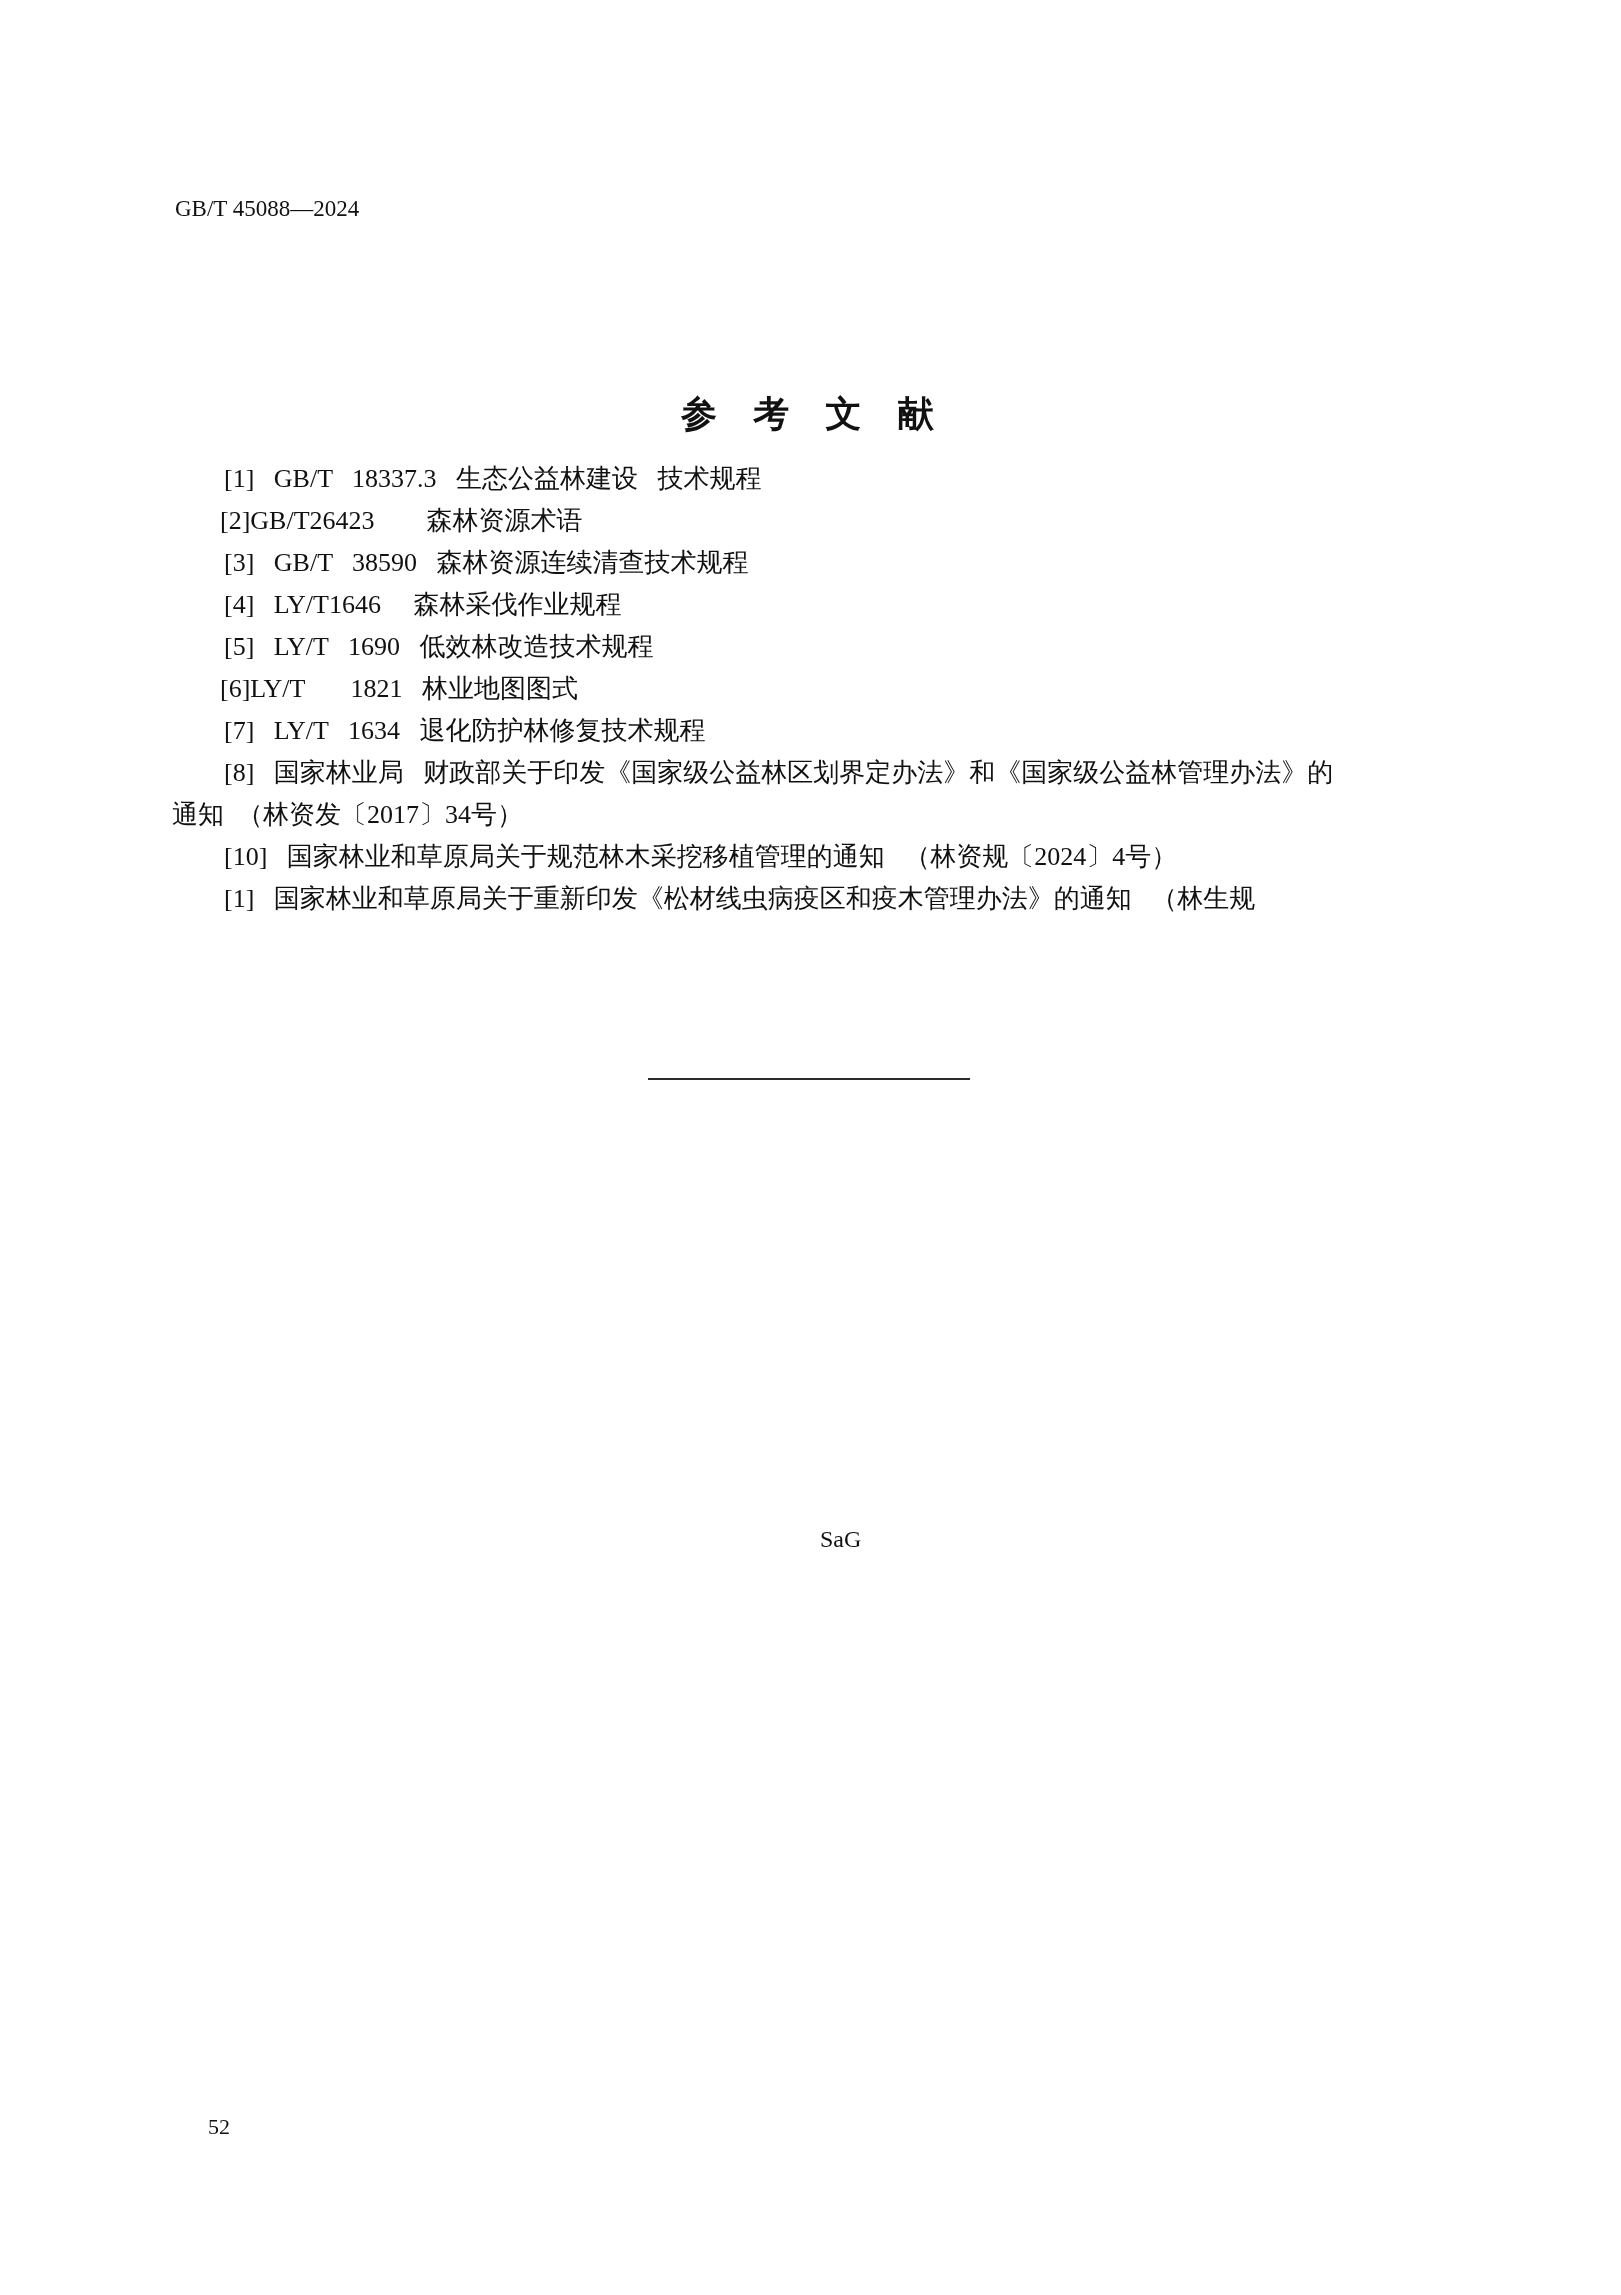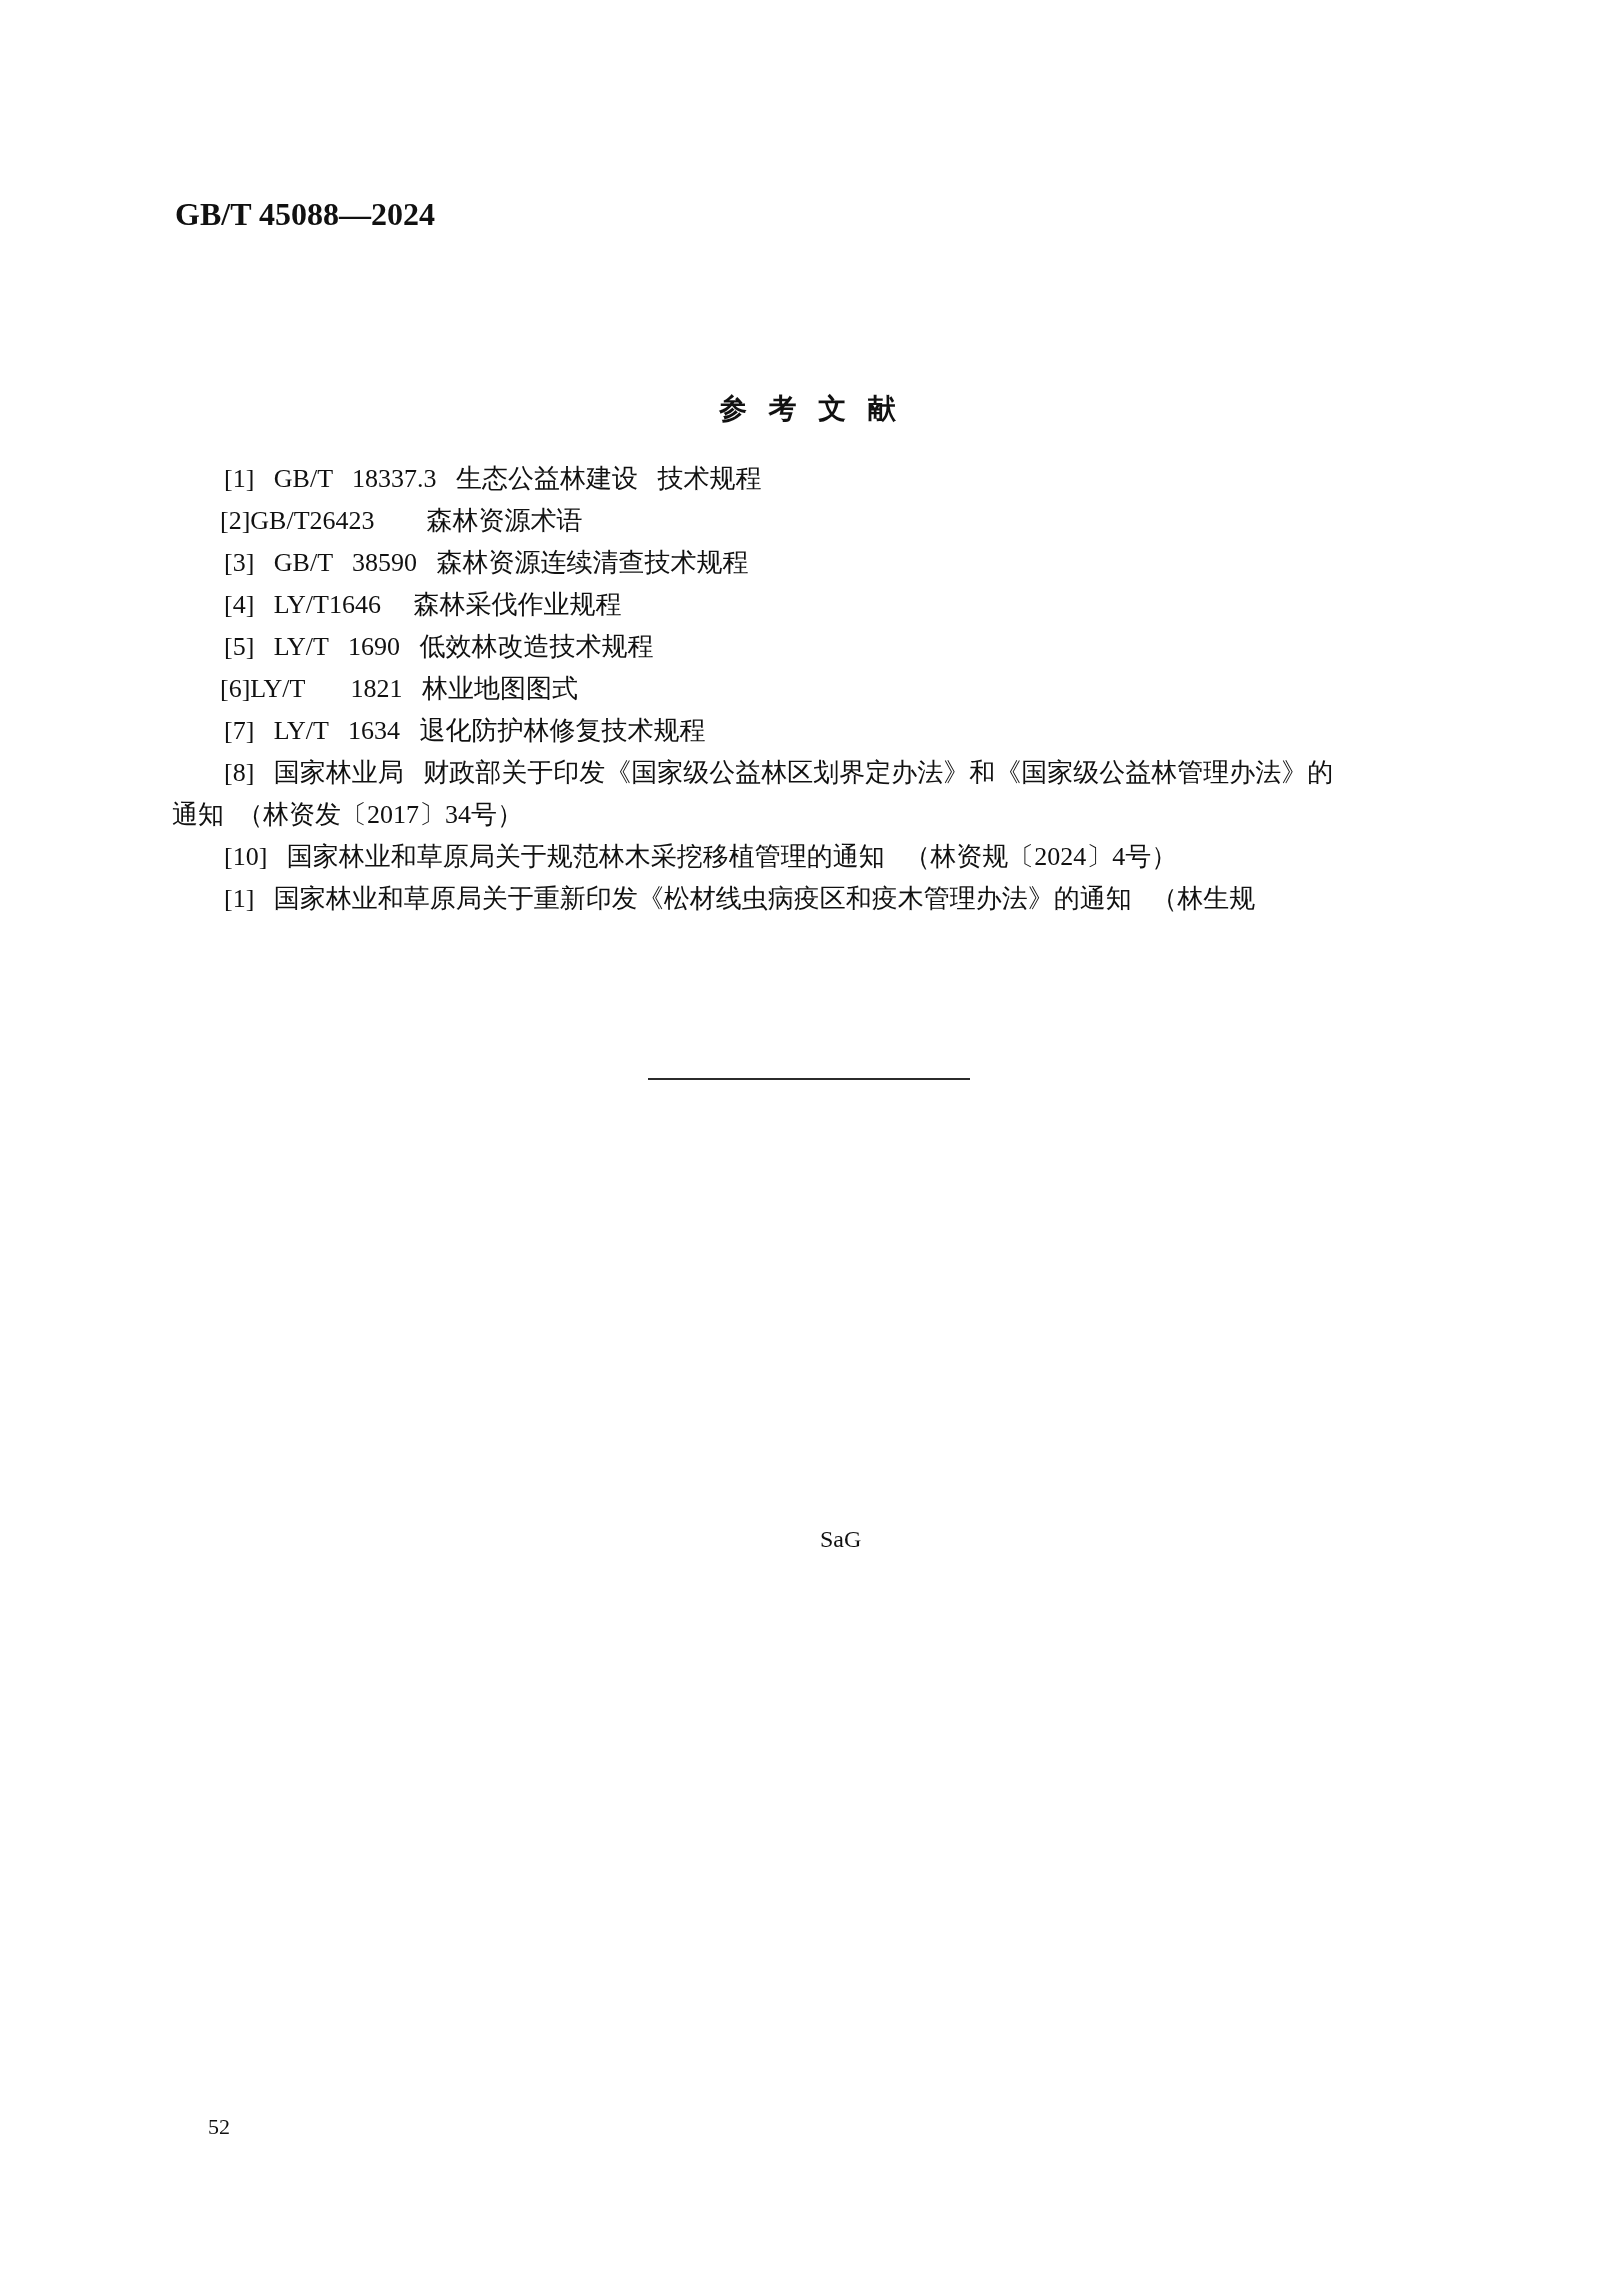--- a/index.html
+++ b/index.html
@@ -13,34 +13,35 @@
     height: 2295px;
     background: #ffffff;
     color: #111111;
     font-family: "Liberation Serif", "DejaVu Serif", serif;
     overflow: hidden;
   }
   .std-header {
     position: absolute;
     left: 175px;
     top: 196px;
-    font-size: 32px;
-    font-weight: bold;
+    font-size: 23px;
+    font-weight: normal;
     white-space: pre;
   }
   .doc-title {
     position: absolute;
     left: 0;
     top: 390px;
     width: 100%;
     text-align: center;
-    font-size: 28px;
+    font-size: 36px;
     font-weight: bold;
     letter-spacing: 7.3px;
     white-space: pre;
+    font-family: Liberation Mono, monospace;
   }
   .ref-block {
     position: absolute;
     left: 172px;
     top: 458px;
     width: 1304px;
   }
   .ref-line {
     font-size: 26px;
     line-height: 42px;

